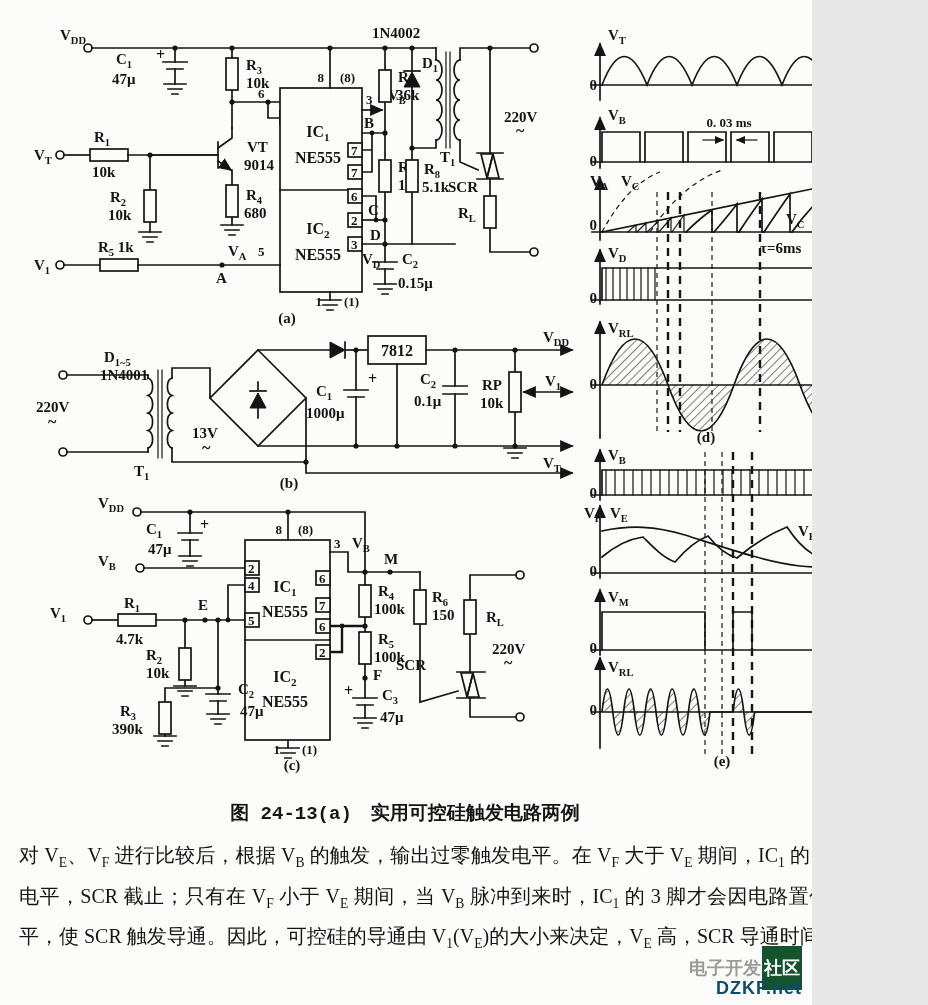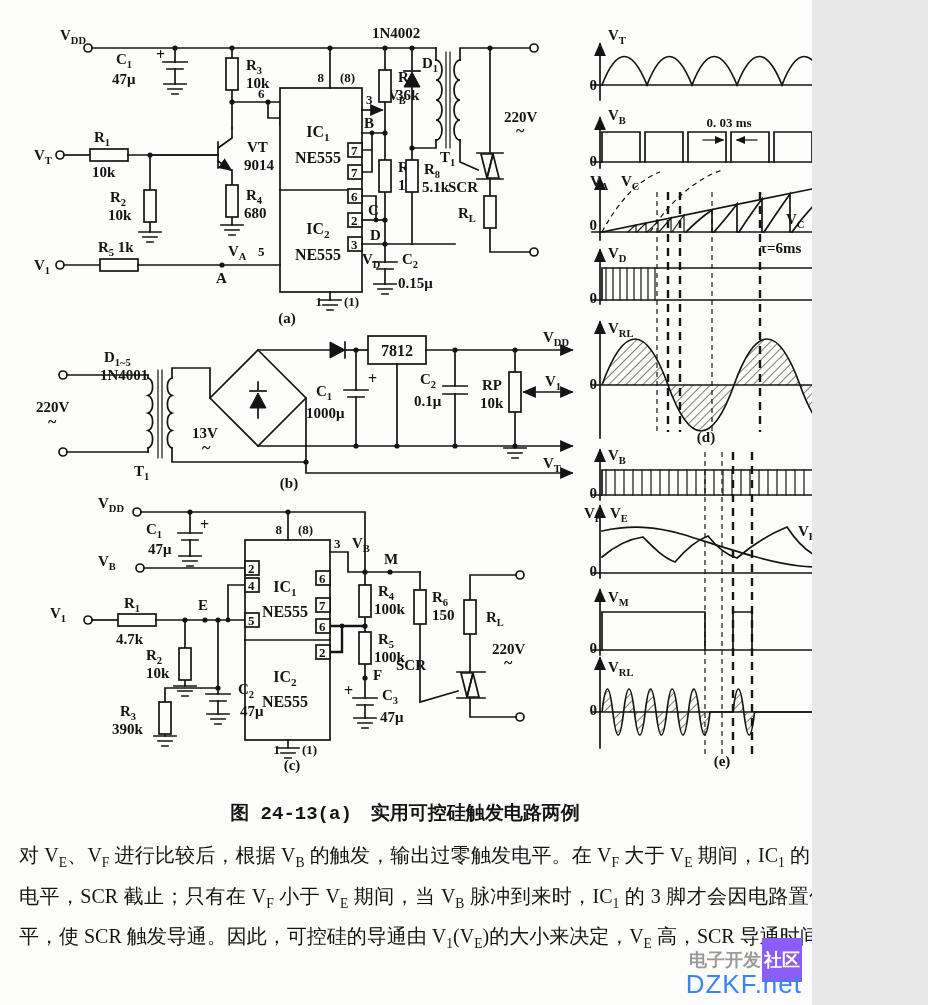--- a/index.html
+++ b/index.html
@@ -29,22 +29,22 @@
   .bodytext{position:absolute;left:18px;top:838px;width:894px;font-size:20px;
             line-height:32.5px;text-align:justify;}
   .bodytext p{margin:1px;}
   .bodytext p.ind{text-indent:2em;}
   sub{font-size:68%;}
   .wm-faint{position:absolute;right:40px;bottom:0px;font-size:46px;font-weight:bold;
             color:#e3e3df;letter-spacing:4px;font-family:"Liberation Sans",sans-serif;}
   .logo{position:absolute;right:10px;bottom:6px;text-align:right;
         font-family:"Liberation Sans",sans-serif;line-height:1.1;}
   .logo .l1{font-size:18px;font-weight:bold;color:#9a9a9a;}
-  .logo .l1 .red{color:#fff;background:#8b5cf6;padding:12px 2px;margin-left:1px;}
-  .logo .l2{font-size:26px;font-weight:normal;color:#3b82f6;letter-spacing:1px;}
+  .logo .l1 .red{color:#fff;background:#14532d;padding:12px 2px;margin-left:1px;}
+  .logo .l2{font-size:18px;font-weight:bold;color:#0c4a6e;letter-spacing:1px;}
 </style>
 </head>
 <body>
 
 <div class="page">
 
 <svg width="928" height="830" viewBox="0 0 928 830">
   <defs>
     <marker id="ah" markerWidth="9" markerHeight="8" refX="7" refY="3.5" orient="auto">
       <path d="M0,0L8,3.5L0,7Z" fill="#141414"></path>

